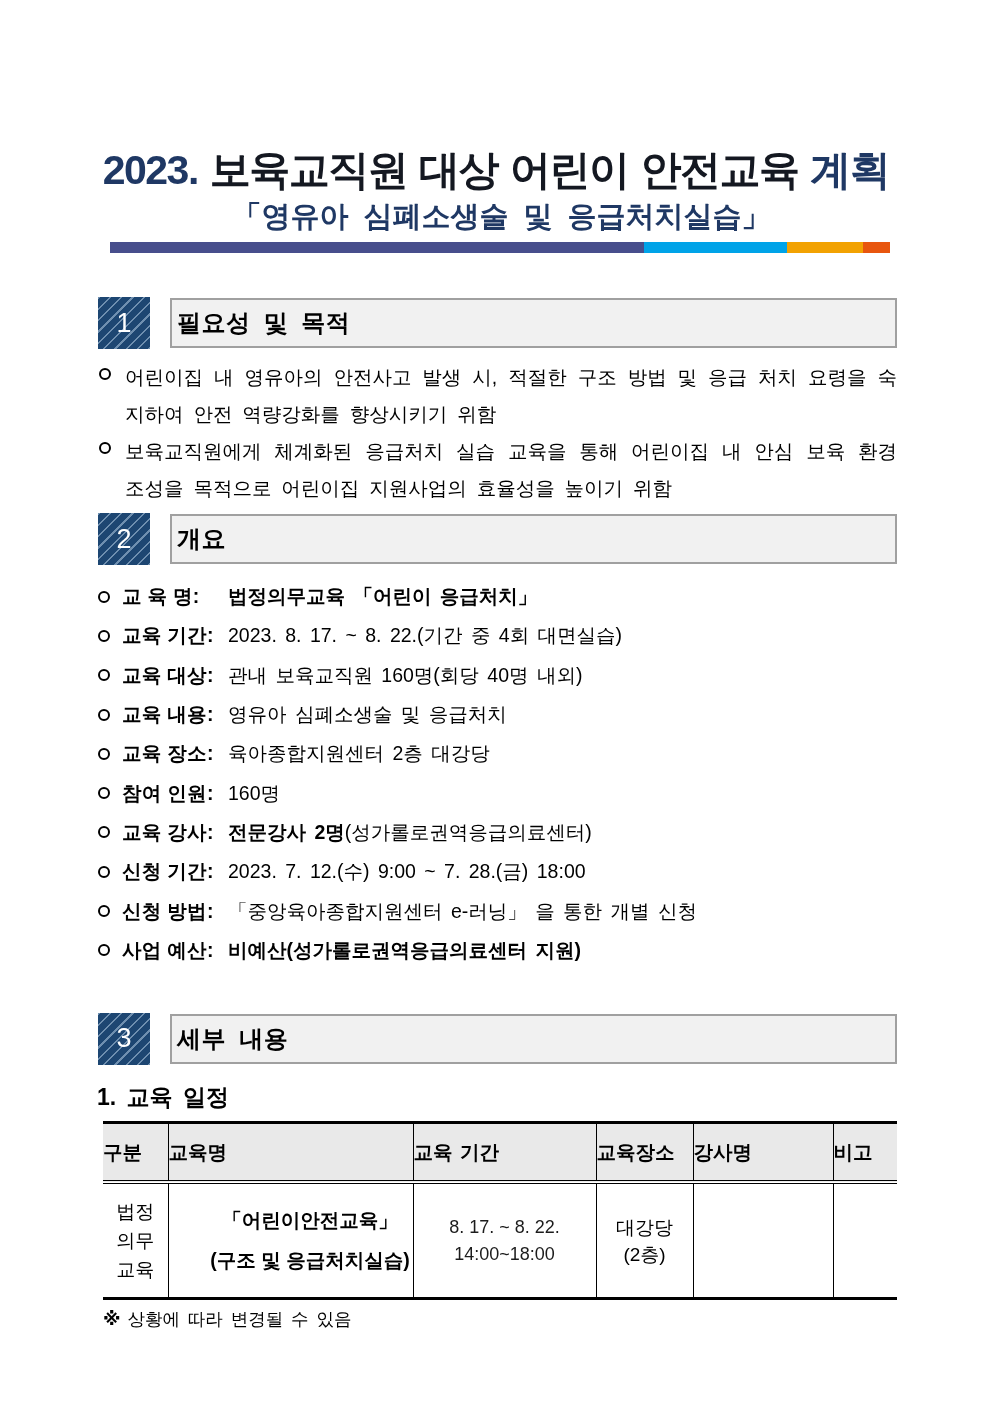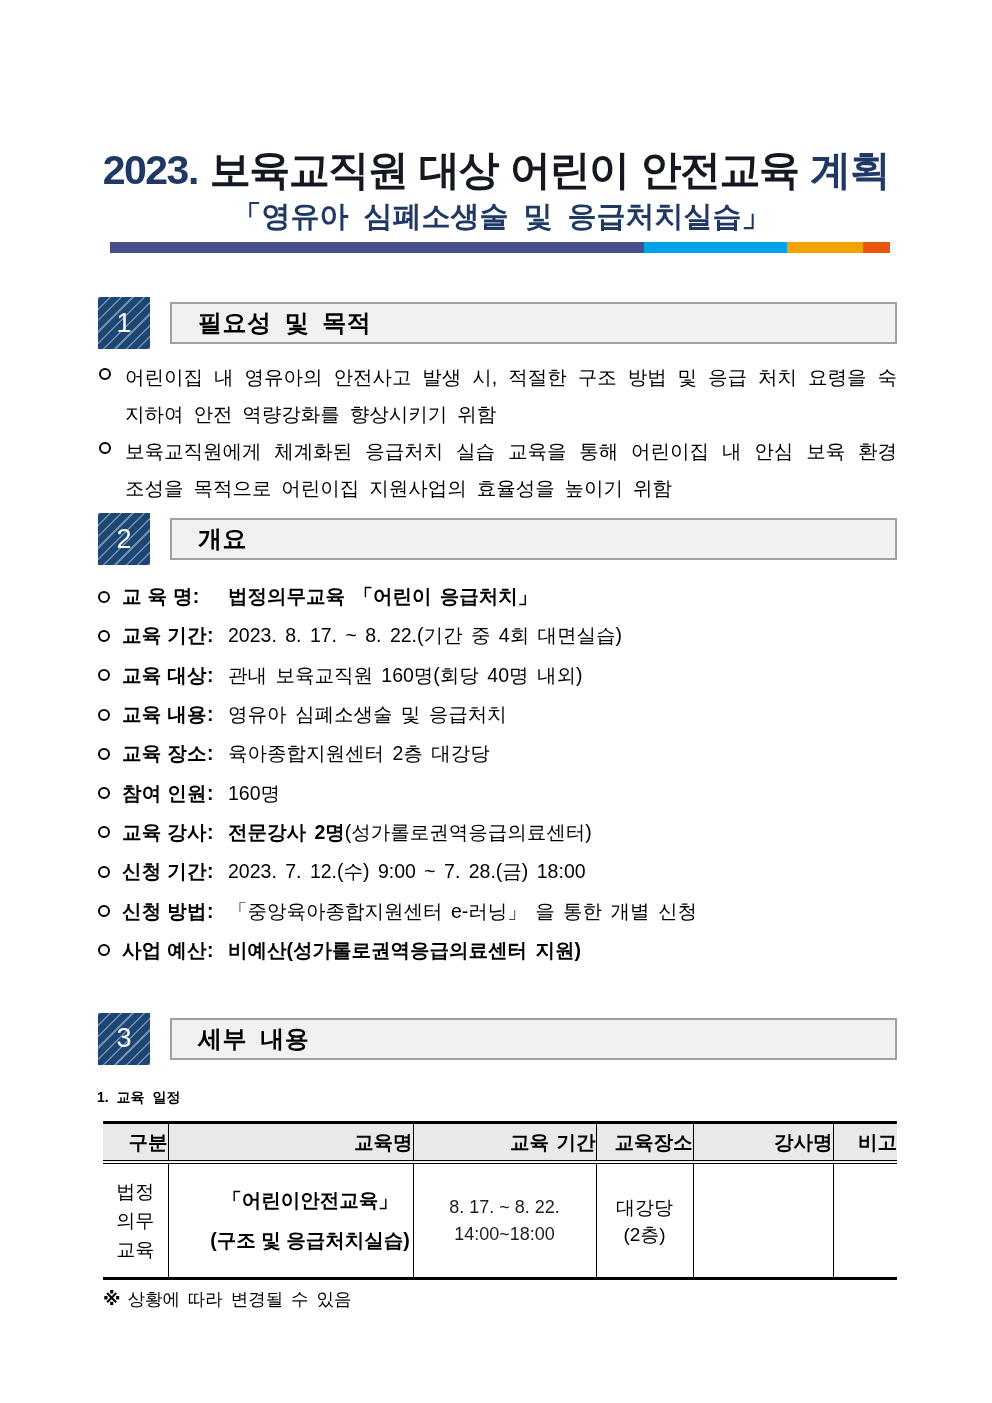--- a/index.html
+++ b/index.html
@@ -26,48 +26,48 @@
   .seg-4{width:3.5%;background:var(--bar_4);}
   
   .section-header{display:flex;align-items:center;margin:0 95px 0 98px;}
   .sec-num{
     flex:none;width:52px;height:52px;color:#fff;font-size:27px;
     display:flex;align-items:center;justify-content:center;
     background-color:var(--square);
     background-image:repeating-linear-gradient(135deg,rgba(178,203,226,.55) 0px,rgba(178,203,226,.55) 1.5px,transparent 1.5px,transparent 8px);
   }
   .sec-box{
-    flex:1;margin-left:20px;height:42px;background:var(--box_bg);
+    flex:1;margin-left:20px;height:50px;background:var(--box_bg);
     border:2px solid var(--box_border);display:flex;align-items:center;
-    padding-left:26px;font-size:24px;font-weight:700;word-spacing:6px;letter-spacing:.5px;
+    padding-left:5px;font-size:24px;font-weight:700;word-spacing:6px;letter-spacing:.5px;
   }
   #sec1{margin-top:44px;}
   #sec2{margin-top:6px;}
   #sec3{margin-top:43px;}
   
   .purpose-list{margin:10px 95px 0 98px;}
   .purpose-item{position:relative;padding-left:27px;font-size:19.5px;line-height:37px;text-align:justify;word-spacing:4.5px;}
   .ring{display:inline-block;width:12px;height:12px;border:2.5px solid #000;border-radius:50%;}
   .purpose-item .ring{position:absolute;left:1px;top:9px;}
   
   .overview-list{margin:12px 95px 0 98px;}
   .overview-item{display:flex;align-items:center;height:39.3px;font-size:19.5px;white-space:nowrap;}
   .overview-item .ring{flex:none;margin-right:12px;}
   .ov-label{font-weight:700;min-width:97px;letter-spacing:.3px;}
   .ov-values{margin-left:9px;word-spacing:3px;}
   .ov-bold{font-weight:700;}
   
-  .subsec-title{margin:19px 0 0 97px;font-size:14px;font-weight:700;line-height:27px;word-spacing:4px;}
+  .subsec-title{margin:19px 0 0 97px;font-size:23px;font-weight:700;line-height:27px;word-spacing:4px;}
   .schedule-table{
     margin:10px 0 0 103px;width:794px;border-collapse:collapse;table-layout:fixed;
     border-top:3px solid #000;border-bottom:3px solid #000;
   }
   .schedule-table th{
-    background:var(--header_bg);font-size:19.5px;font-weight:700;height:40px;
-    text-align:right;vertical-align:middle;border-bottom:4px double #000;word-spacing:2px;
+    background:var(--header_bg);font-size:19.5px;font-weight:700;height:60px;
+    text-align:left;vertical-align:middle;border-bottom:4px double #000;word-spacing:2px;
   }
   .schedule-table td{height:116px;text-align:center;vertical-align:middle;font-size:19px;}
   .schedule-table th:not(:first-child),.schedule-table td:not(:first-child){border-left:1.5px solid #000;}
   .cat-cell{white-space:pre-line;line-height:29px;}
   .name-line{font-weight:700;font-size:19.5px;line-height:27px;padding-left:39px;}
   .name-line + .name-line{margin-top:13px;}
   .period-cell div{font-size:18px;line-height:27px;color:#1c1c1c;}
   .place-cell div{font-size:19px;line-height:27px;}
   .footnote{margin:7px 0 0 103px;font-size:17.5px;line-height:24px;word-spacing:3px;}
   .fn-mark{font-weight:700;margin-right:7px;font-size:18px;}

